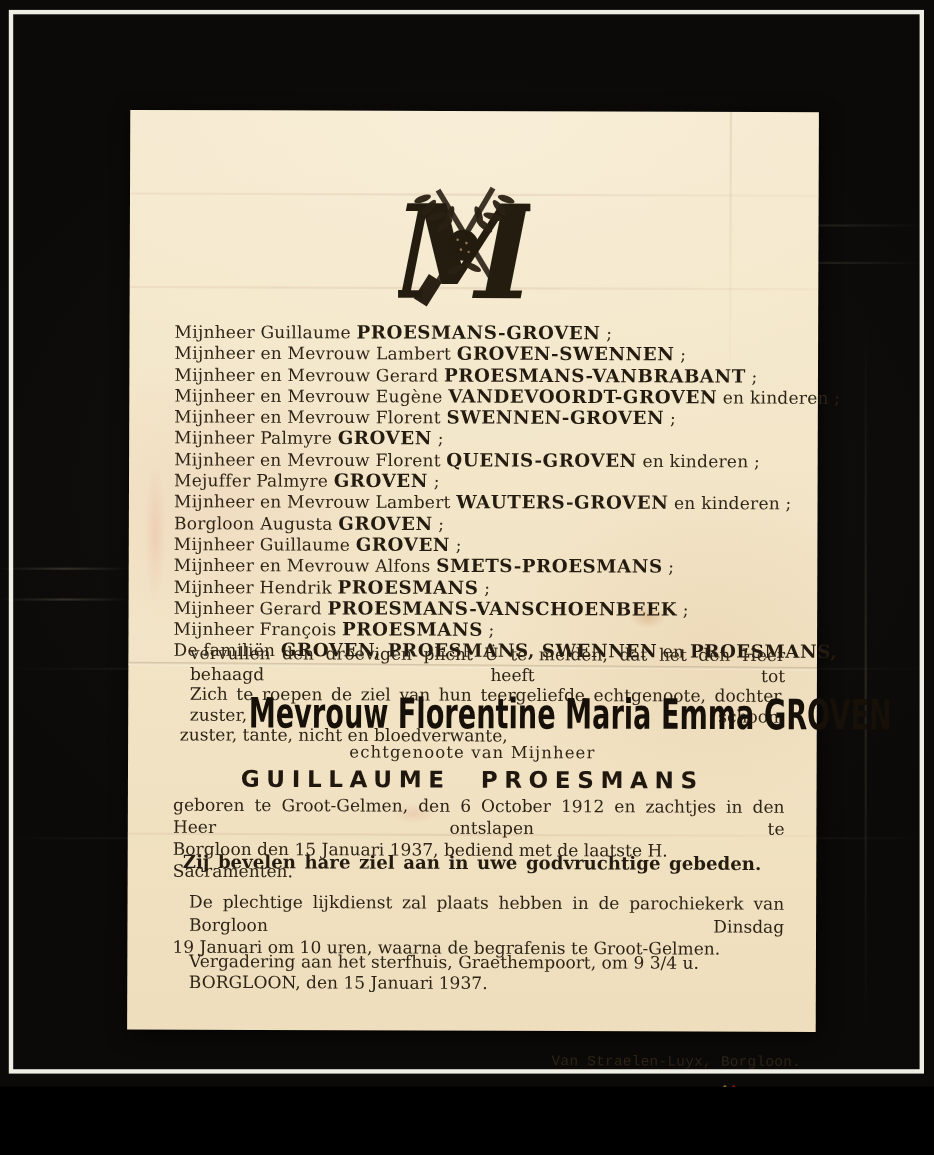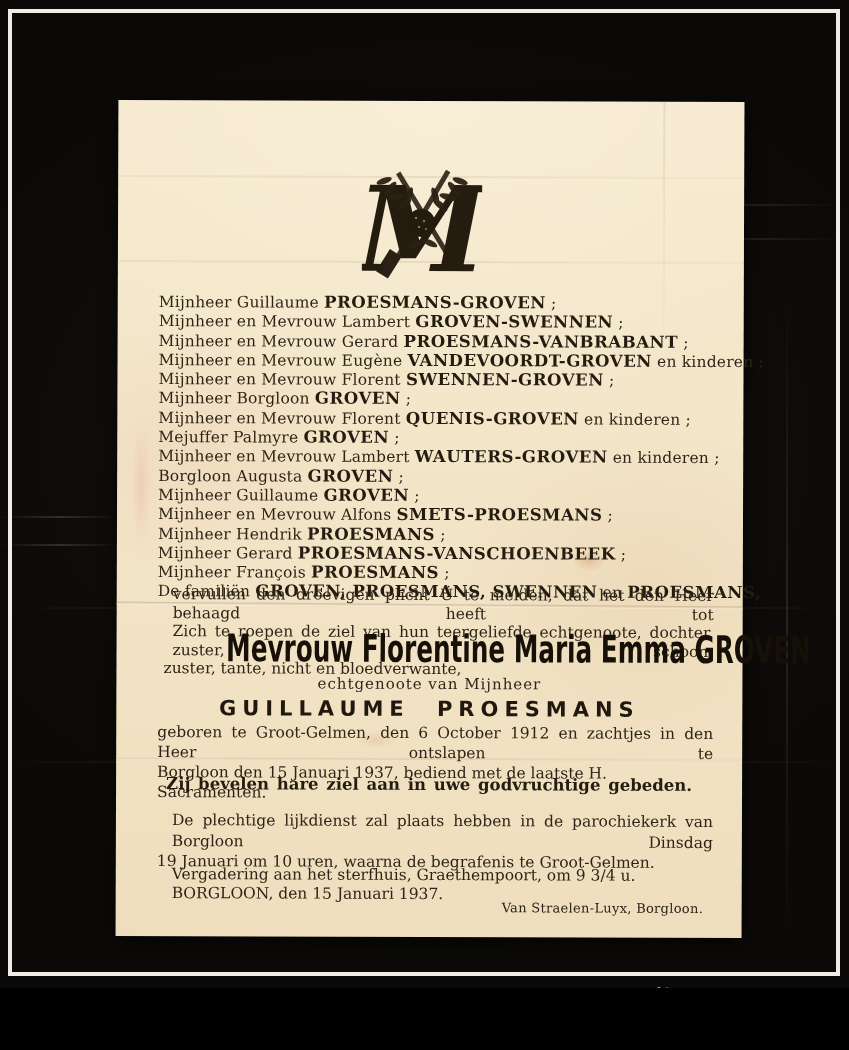--- a/index.html
+++ b/index.html
@@ -48,21 +48,21 @@
     font-size:15px;letter-spacing:1px;}
   .spouse{position:absolute;left:0;width:100%;top:596px;text-align:center;
     font-family:"DejaVu Sans","Liberation Sans",sans-serif;font-weight:bold;
     font-size:21px;letter-spacing:6px;word-spacing:14px;color:#20180e;}
   .life{position:absolute;left:41px;top:622px;width:556px;font-size:15.5px;line-height:20px;}
   .prayer{position:absolute;left:0;width:100%;top:674px;text-align:center;
     font-weight:bold;font-size:16.5px;word-spacing:2px;color:#241c10;}
   .funeral{position:absolute;left:41px;top:710px;width:556px;font-size:15.5px;line-height:20.5px;}
   .gathering{position:absolute;left:56px;top:765px;font-size:15.5px;}
   .dateline{position:absolute;left:56px;top:784px;font-size:15.5px;text-align:right;}
-  .printer{position:absolute;left:386px;top:799px;font-size:13px;letter-spacing:0.3px;}
+  .printer{position:absolute;left:386px;top:856px;font-size:13px;letter-spacing:0.3px;font-family:Liberation Mono, monospace;}
   .wm-logo{position:absolute;left:645px;top:986px;width:36px;height:62px;z-index:50;}
   .wm-text{position:absolute;left:686px;top:1002px;z-index:45;
     font-family:"DejaVu Sans","Liberation Sans",sans-serif;font-weight:bold;
     font-size:24px;letter-spacing:-0.5px;color:#f5139b;
     text-shadow:2px 2px 0 rgba(70,5,40,0.95), 3px 4px 4px rgba(0,0,0,0.8);}
   .wm-sheen{position:absolute;left:686px;top:1026px;width:160px;height:8px;z-index:44;
     background:linear-gradient(90deg,rgba(120,120,120,0.25),rgba(60,60,60,0.15),transparent);}
 </style>
 </head>
 <body>
@@ -119,21 +119,21 @@
           <circle cx="64" cy="66" r="1.1"></circle>
       </g>
     </svg>
 
     <div class="names">
       <div class="row"><span>Mijnheer Guillaume </span><span class="caps">PROESMANS-GROVEN</span><span> ;</span></div>
       <div class="row"><span>Mijnheer en Mevrouw Lambert </span><span class="caps">GROVEN-SWENNEN</span><span> ;</span></div>
       <div class="row"><span>Mijnheer en Mevrouw Gerard </span><span class="caps">PROESMANS-VANBRABANT</span><span> ;</span></div>
       <div class="row"><span>Mijnheer en Mevrouw Eugène </span><span class="caps">VANDEVOORDT-GROVEN</span><span> en kinderen ;</span></div>
       <div class="row"><span>Mijnheer en Mevrouw Florent </span><span class="caps">SWENNEN-GROVEN</span><span> ;</span></div>
-      <div class="row"><span>Mijnheer Borgloon </span><span class="caps">GROVEN</span><span> ;</span></div>
+      <div class="row"><span>Mijnheer Palmyre </span><span class="caps">GROVEN</span><span> ;</span></div>
       <div class="row"><span>Mijnheer en Mevrouw Florent </span><span class="caps">QUENIS-GROVEN</span><span> en kinderen ;</span></div>
       <div class="row"><span>Mejuffer Palmyre </span><span class="caps">GROVEN</span><span> ;</span></div>
       <div class="row"><span>Mijnheer en Mevrouw Lambert </span><span class="caps">WAUTERS-GROVEN</span><span> en kinderen ;</span></div>
       <div class="row"><span>Borgloon Augusta </span><span class="caps">GROVEN</span><span> ;</span></div>
       <div class="row"><span>Mijnheer Guillaume </span><span class="caps">GROVEN</span><span> ;</span></div>
       <div class="row"><span>Mijnheer en Mevrouw Alfons </span><span class="caps">SMETS-PROESMANS</span><span> ;</span></div>
       <div class="row"><span>Mijnheer Hendrik </span><span class="caps">PROESMANS</span><span> ;</span></div>
       <div class="row"><span>Mijnheer Gerard </span><span class="caps">PROESMANS-VANSCHOENBEEK</span><span> ;</span></div>
       <div class="row"><span>Mijnheer François </span><span class="caps">PROESMANS</span><span> ;</span></div>
       <div class="row"><span>De familiën </span><span class="caps">GROVEN, PROESMANS, SWENNEN</span><span> en </span><span class="caps">PROESMANS,</span></div>

